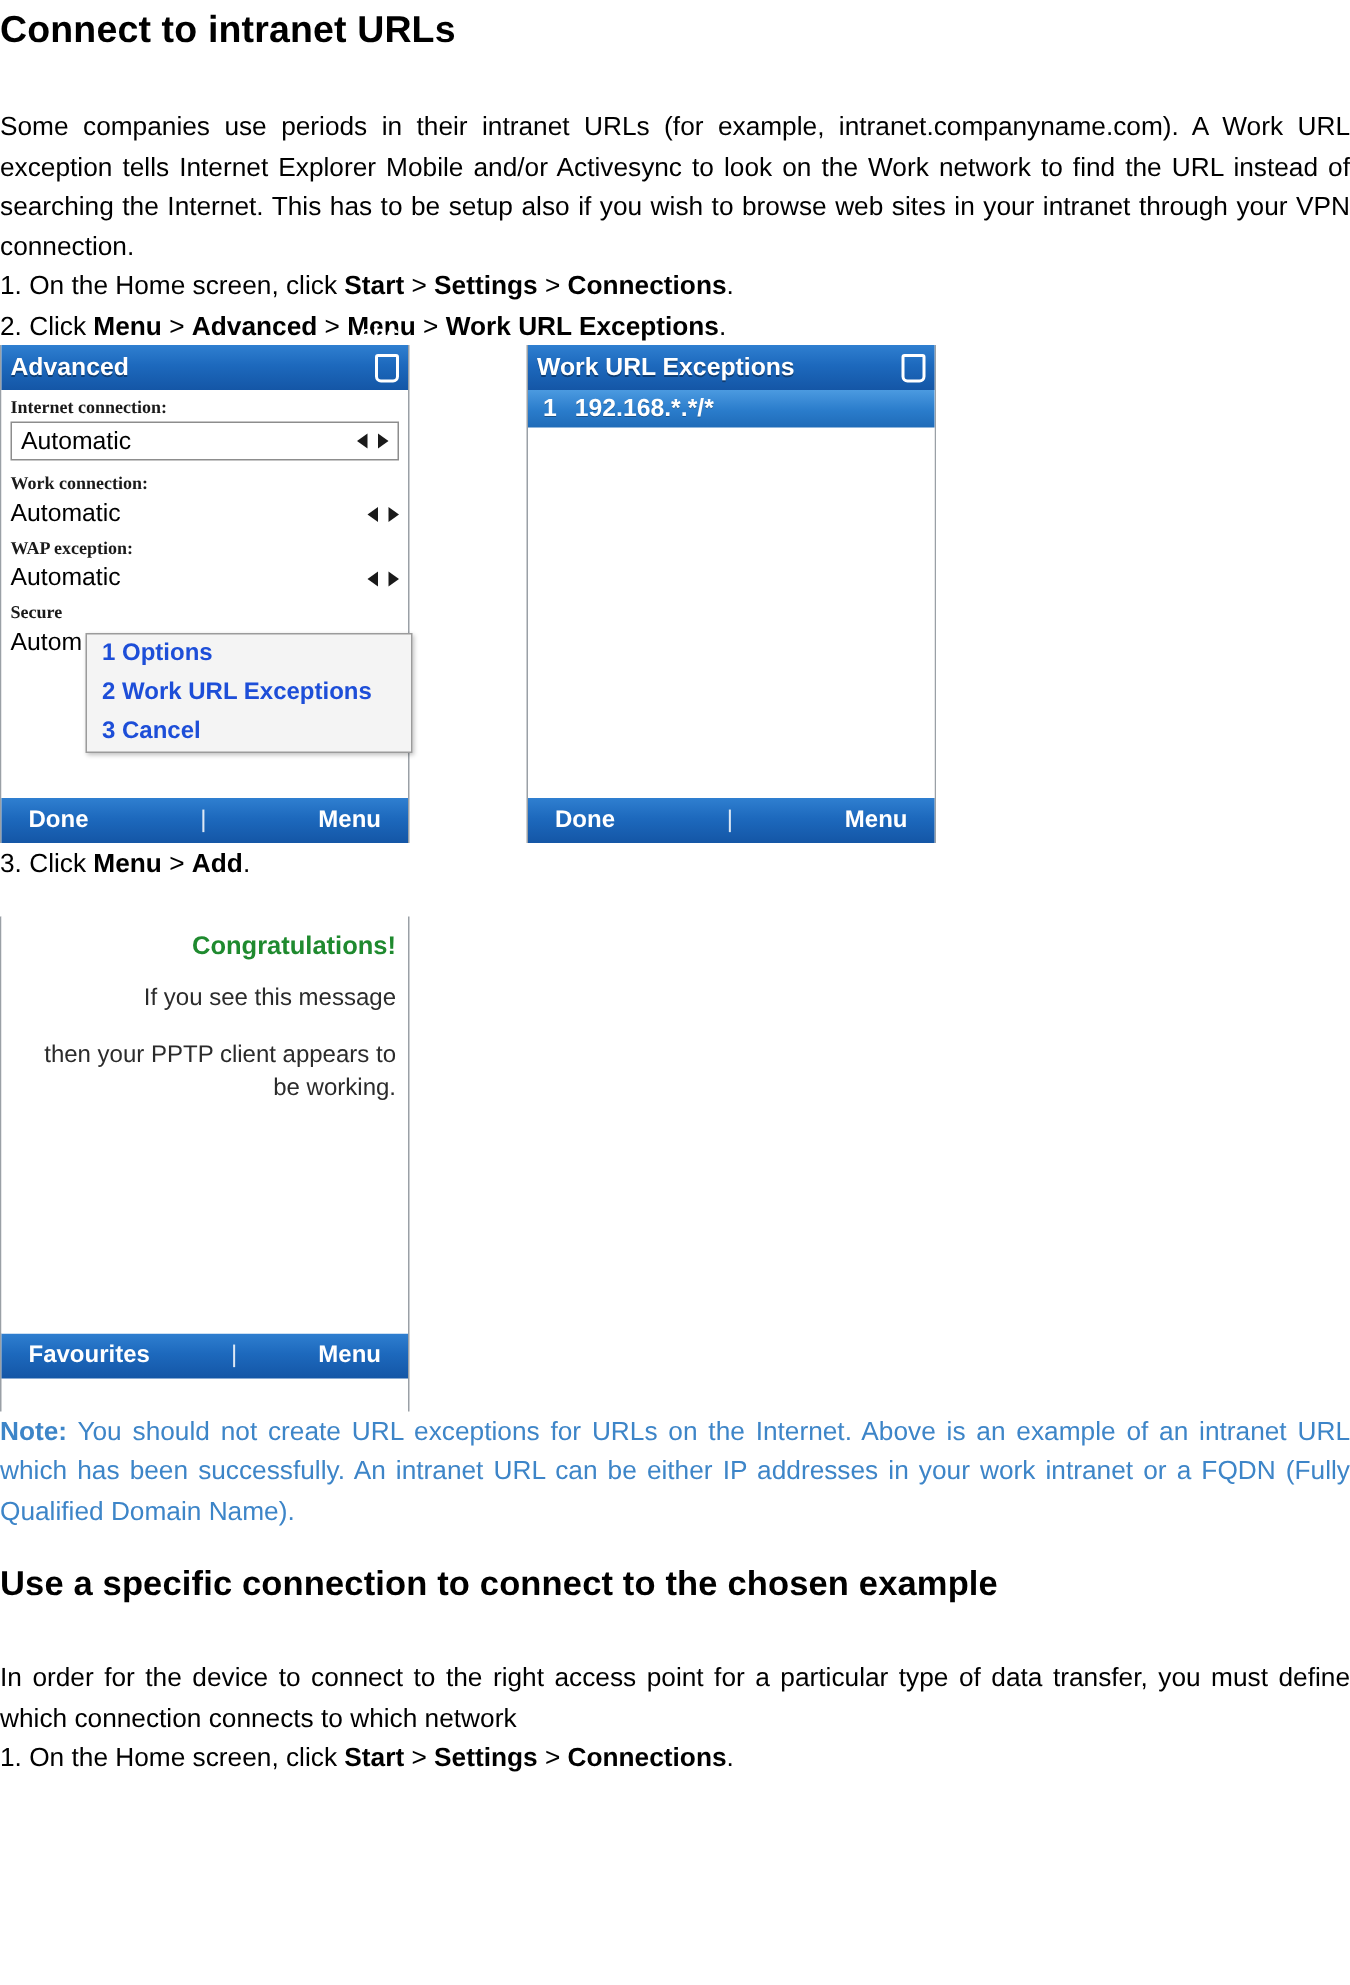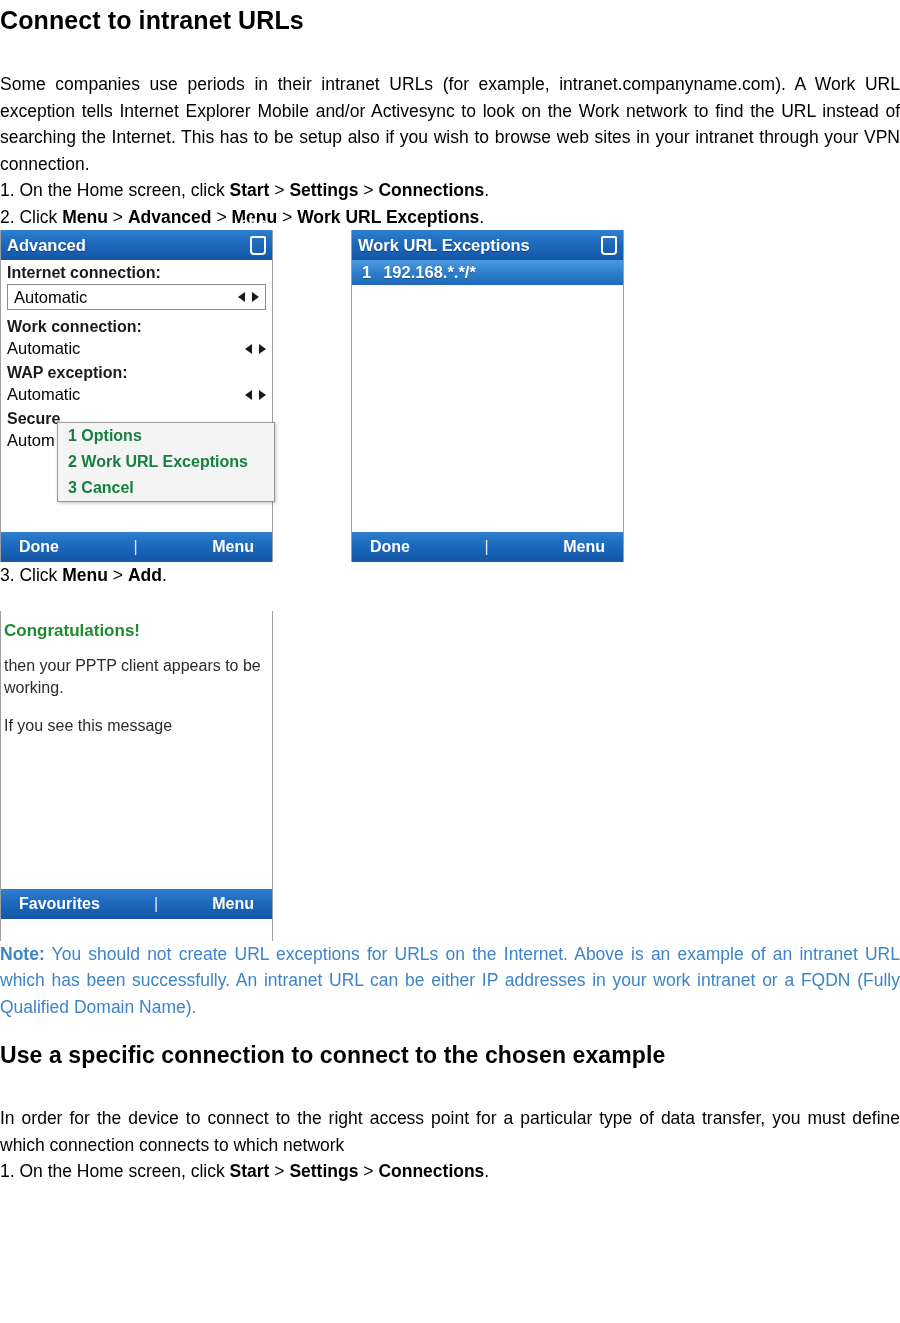--- a/index.html
+++ b/index.html
@@ -171,24 +171,25 @@
     display: flex;
     align-items: center;
     justify-content: space-between;
     padding: 0 18px;
     box-sizing: border-box;
   }
   .dev-bottom .sep { font-weight: normal; opacity: .85; }
 
   
   .field-label {
-    font-size: 16px;
+    font-size: 12px;
     font-weight: bold;
     color: #1a1a1a;
     padding: 4px 6px 1px 6px;
+    font-family: Liberation Serif, serif;
   }
   .combo {
     margin: 1px 6px 4px 6px;
     border: 1px solid #8d8d8d;
     height: 26px;
     display: flex;
     align-items: center;
     justify-content: space-between;
     padding: 0 6px;
     font-size: 16.5px;
@@ -216,39 +217,39 @@
     left: 56px;
     bottom: 30px;
     width: 216px;
     background: #f4f4f4;
     border: 1px solid #9b9b9b;
     box-shadow: 1px 1px 3px rgba(0,0,0,0.25);
   }
   .ctx-item {
     font-size: 16px;
     font-weight: bold;
-    color: #15803d;
+    color: #1d4ed8;
     padding: 4px 8px 4px 10px;
     white-space: nowrap;
   }
 
   
   .sel-row {
     background: linear-gradient(to bottom, #4b9ae0 0%, #2a7ccb 55%, #1f6bb8 100%);
     color: #ffffff;
     font-size: 16.5px;
     font-weight: bold;
     padding: 3px 10px;
     display: flex;
     gap: 12px;
     text-shadow: 0 1px 0 rgba(0,0,0,0.3);
   }
 
   
-  .browser-body { padding: 8px 8px 0 1px; }
+  .browser-body { padding: 8px 8px 0 24px; text-align: right; }
   .congrats {
     color: #1f8a2f;
     font-weight: bold;
     font-size: 17px;
     padding: 2px 0 12px 2px;
   }
   .btext {
     font-size: 16px;
     color: #2b2b2b;
     padding: 2px 0 14px 2px;
@@ -372,22 +373,22 @@
     <span>3. Click </span><span class="b">Menu</span><span> &gt; </span><span class="b">Add</span><span>.</span>
   </p>
 
 
   <div class="spacer-md"></div>
 
   <div class="shots-row">
     <div class="device" style="height:330px;">
       <div class="dev-body browser-body" style="height:270px;">
         <div class="congrats">Congratulations!</div>
+        <div class="btext">If you see this message</div>
         <div class="btext">then your PPTP client appears to be working.</div>
-        <div class="btext">If you see this message</div>
       </div>
       <div class="dev-bottom">
         <span>Favourites</span>
         <span class="sep">|</span>
         <span>Menu</span>
       </div>
     </div>
   </div>
 
   <p class="note">

